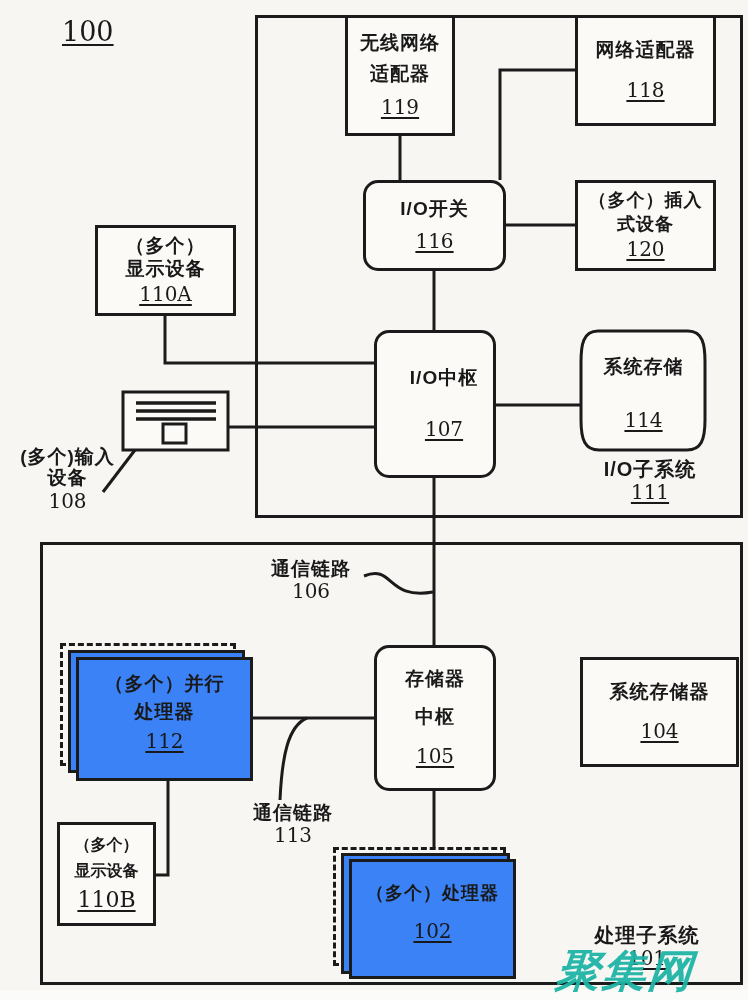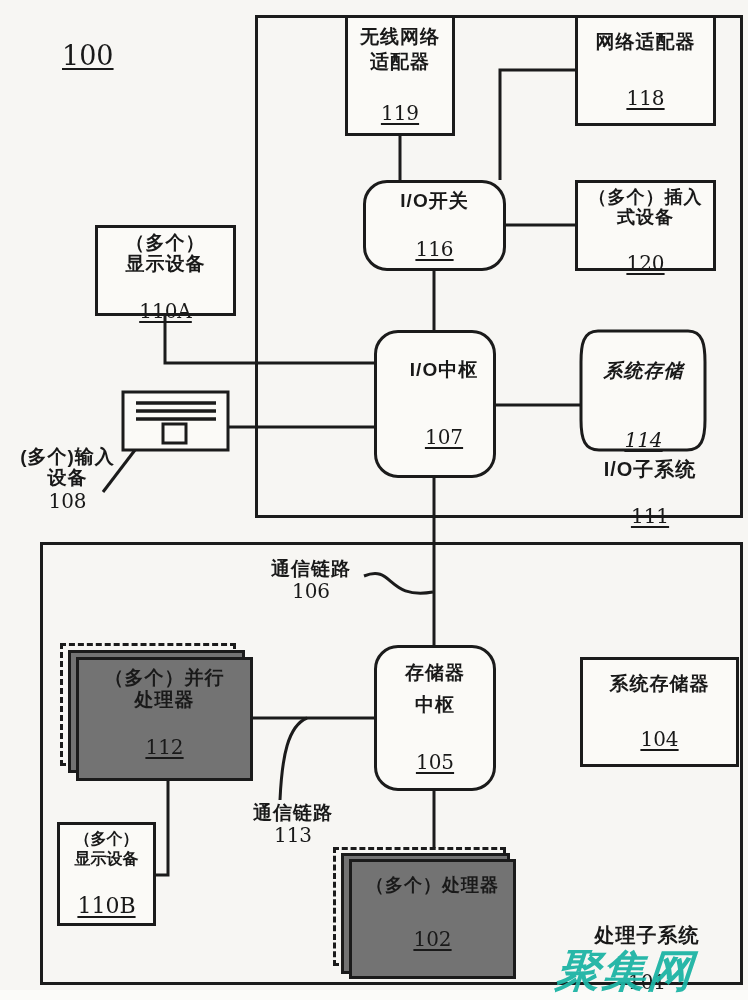--- a/index.html
+++ b/index.html
@@ -3,28 +3,28 @@
 <meta charset="utf-8">
 <style>
   html,body{margin:0;padding:0;background:#e9e9e7;}
   .stage{position:relative;width:748px;height:1000px;background:#f7f6f3;
          font-family:"Liberation Sans",sans-serif;color:#191919;overflow:hidden;}
   .outline{position:absolute;border:3px solid #1b1b1b;box-sizing:border-box;}
   svg.wires{position:absolute;left:0;top:0;z-index:2;}
   .box{position:absolute;border:3px solid #1b1b1b;background:#fbfaf7;box-sizing:border-box;
        display:flex;flex-direction:column;align-items:center;justify-content:space-evenly;
        text-align:center;z-index:3;padding:4px 2px;}
-  .rbox{border-radius:24px;}
+  .rbox{border-radius:15px;}
   .noborder{border:none;background:transparent;}
   .cn{font-weight:700;font-size:19px;letter-spacing:1px;line-height:1.12;}
   .cn.sm{font-size:16px;letter-spacing:0;}
   .cn.lg{font-size:20px;}
   .ref{font-family:"DejaVu Serif","Liberation Serif",serif;font-size:20px;font-weight:400;}
-  .u{text-decoration:underline;text-underline-offset:3px;margin-top:24px;}
-  .sheet{position:absolute;border:3px solid #1b1b1b;background:#737373;box-sizing:border-box;z-index:3;}
+  .u{text-decoration:underline;text-underline-offset:3px;}
+  .sheet{position:absolute;border:3px solid #1b1b1b;background:#3b82f6;box-sizing:border-box;z-index:3;}
   .sheet.dashed{border-style:dashed;background:transparent;z-index:3;}
   .sheet.front{display:flex;flex-direction:column;align-items:center;justify-content:space-evenly;
                text-align:center;z-index:4;padding:6px 2px 18px 2px;}
   .flabel{position:absolute;text-align:center;z-index:5;line-height:1.25;}
   .figlabel{position:absolute;left:62px;top:16px;font-family:"DejaVu Serif","Liberation Serif",serif;
             font-size:27px;z-index:5;}
   .wm{position:absolute;left:556px;top:942px;font-size:44px;font-weight:900;font-style:italic;
       letter-spacing:2px;transform:skewX(-5deg);z-index:9;opacity:.95;}
   .bottomstrip{position:absolute;left:0;bottom:0;width:748px;height:10px;background:#fbfbf9;z-index:6;}
 </style>
@@ -92,21 +92,21 @@
     <span class="cn">（多个）</span>
     <span class="cn">显示设备</span>
     <span class="ref u">110A</span>
   </div>
 
   <div class="box rbox" style="left:374px;top:330px;width:122px;height:148px;padding-left:20px;">
     <span class="cn">I/O中枢</span>
     <span class="ref u">107</span>
   </div>
 
-  <div class="box noborder" style="left:581px;top:332px;width:125px;height:148px;font-style:italic;">
+  <div class="box noborder" style="left:581px;top:320px;width:125px;height:148px;">
     <span class="cn">系统存储</span>
     <span class="ref u">114</span>
   </div>
 
   <div class="flabel" style="left:580px;top:458px;width:140px;">
     <div class="cn lg">I/O子系统</div>
     <div class="ref u">111</div>
   </div>
 
   <div class="flabel" style="left:5px;top:446px;width:125px;">

